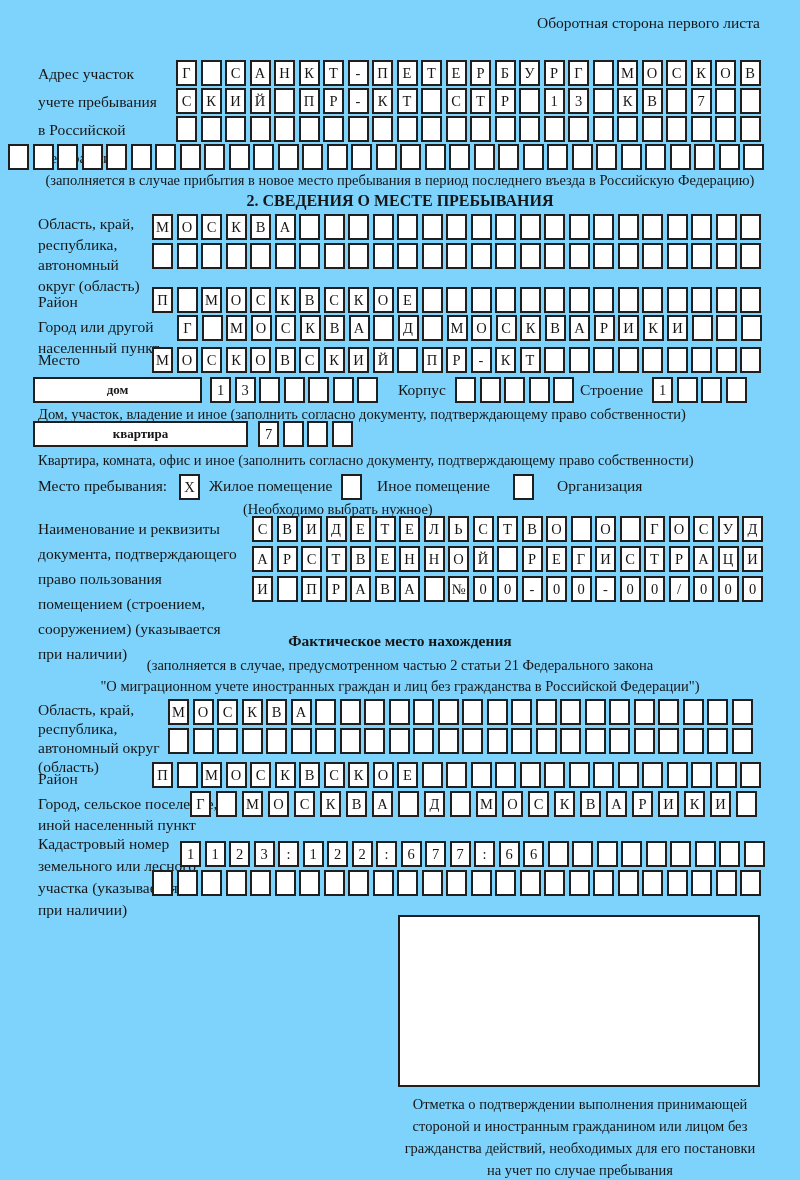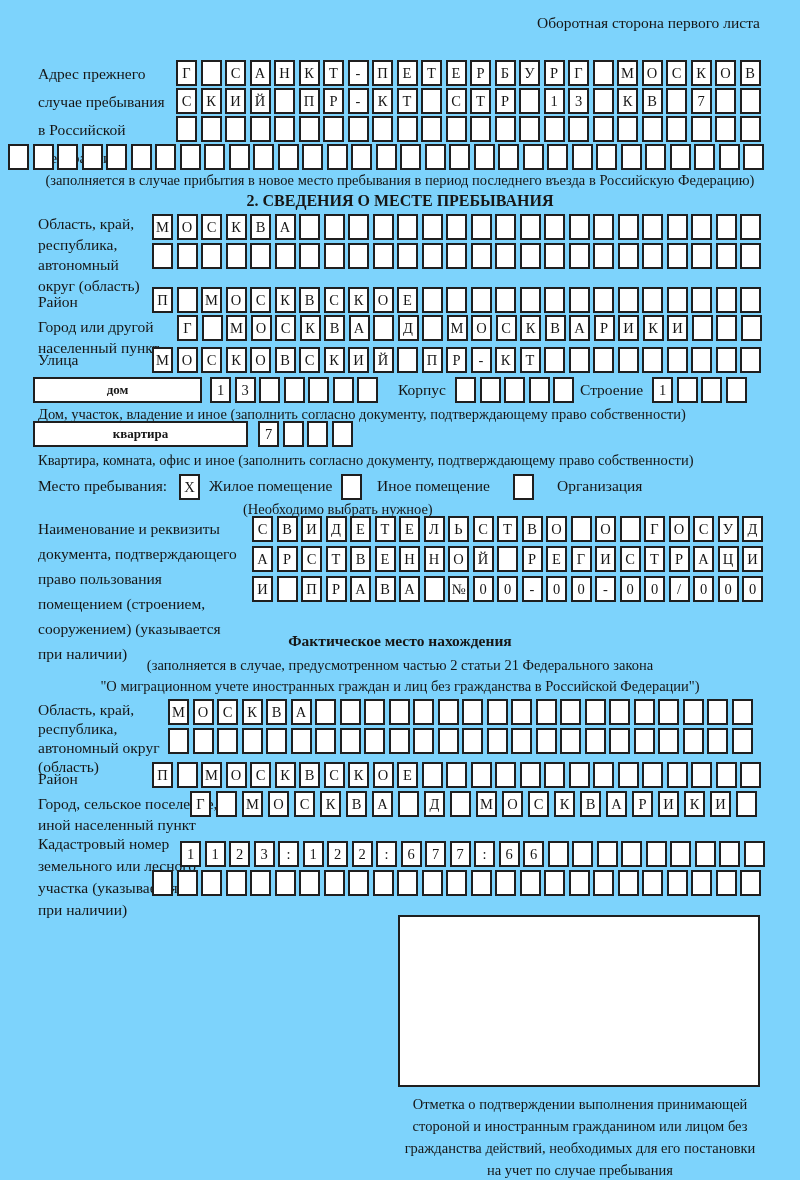--- a/index.html
+++ b/index.html
@@ -33,22 +33,22 @@
   .stamp-note { text-align:center; line-height:22px; }
 </style>
 </head>
 <body>
 
 <div class="page">
 
   <div class="abs lbl" style="top:14px; right:40px;">Оборотная сторона первого листа</div>
 
   <div class="abs lbl" style="left:38px; top:60px; line-height:28px; width:145px;">
-    <div>Адрес прежнего</div>
-    <div>случае пребывания</div>
+    <div>Адрес участок</div>
+    <div>учете пребывания</div>
     <div>в Российской</div>
     <div>Федерации</div>
   </div>
   <div class="abs row" style="left:176px; top:60px;">
       <span class="cb">Г</span>
       <span class="cb"></span>
       <span class="cb">С</span>
       <span class="cb">А</span>
       <span class="cb">Н</span>
       <span class="cb">К</span>
@@ -274,21 +274,21 @@
       <span class="cb">А</span>
       <span class="cb">Р</span>
       <span class="cb">И</span>
       <span class="cb">К</span>
       <span class="cb">И</span>
       <span class="cb"></span>
       <span class="cb"></span>
       <span class="cb"></span>
     </div>
 
-  <div class="abs lbl" style="left:38px; top:351px;">Улица</div>
+  <div class="abs lbl" style="left:38px; top:351px;">Место</div>
   <div class="abs row" style="left:152px; top:347px;">
       <span class="cb">М</span>
       <span class="cb">О</span>
       <span class="cb">С</span>
       <span class="cb">К</span>
       <span class="cb">О</span>
       <span class="cb">В</span>
       <span class="cb">С</span>
       <span class="cb">К</span>
       <span class="cb">И</span>

